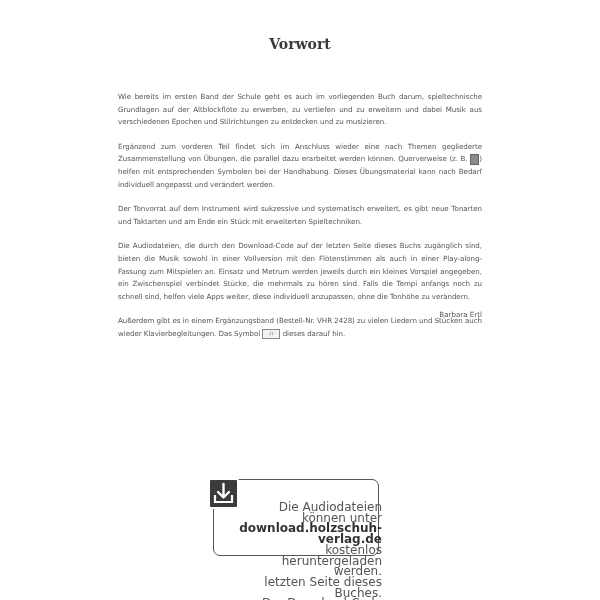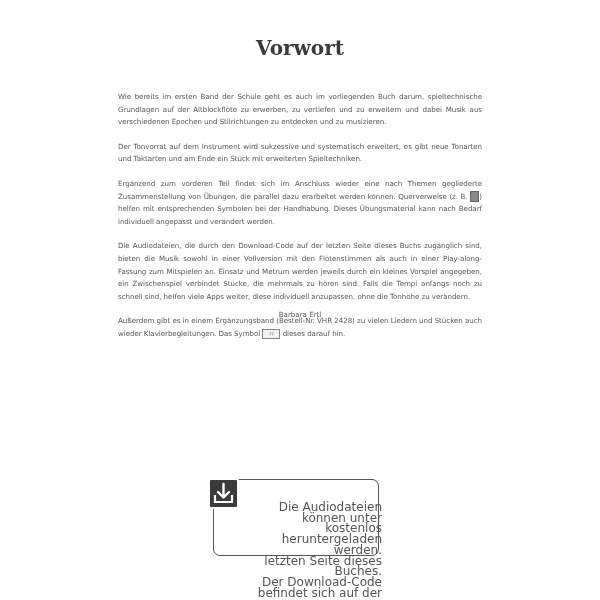--- a/index.html
+++ b/index.html
@@ -1,55 +1,56 @@
 <!DOCTYPE html>
 <html><head>
   <meta charset="utf-8">
   <style>
     html, body { margin:0; padding:0; }
     body { width:600px; height:600px; background:#ffffff; position:relative; overflow:hidden;
            font-family:"DejaVu Sans", sans-serif; color:#4a4a4a; }
     .title { position:absolute; top:36px; left:0; width:600px; text-align:center;
-             font-family:"DejaVu Serif", serif; font-weight:bold; font-size:20px; color:#3a3a3a; }
+             font-family:"DejaVu Serif", serif; font-weight:bold; font-size:14px; color:#3a3a3a; }
     .body-text { position:absolute; left:118px; width:364px; top:79px;
                  font-size:7.1px; line-height:12.6px; color:#555; text-align:justify; letter-spacing:-0.05px; }
     .body-text p { margin:12px 0 9px 0; }
     .sym { display:inline-block; vertical-align:middle; border:1px solid #888; background:#f2f2f2; }
     .sym-b { width:7px; height:9px; background:#8a8a8a; border-color:#666; }
     .sym-k { width:16px; height:8px; font-size:4px; line-height:8px; text-align:center; color:#333; }
-    .signature { position:absolute; left:118px; width:364px; top:310px; text-align:center;
+    .signature { position:absolute; left:118px; width:364px; top:310px; text-align:right;
                  font-size:7.1px; color:#555; }
     .dl-box { position:absolute; left:213px; top:479px; width:164px; height:75px;
               border:1.5px solid #555; border-radius:7px; background:#fff; }
     .dl-icon { position:absolute; left:208px; top:478px; width:27px; height:27px;
                background:#3b3b3b; border-radius:3px; border:2px solid #fff; }
     .dl-text { position:absolute; left:232px; width:150px; top:486px; text-align:right;
                font-size:12px; line-height:10.7px; color:#555;margin-top:16px; }
     .dl-text .url { font-weight:bold; color:#333; }
   </style>
 </head>
 <body>
 
 <div class="title">Vorwort</div>
 
 <div class="body-text">
   <p>Wie bereits im ersten Band der Schule geht es auch im vorliegenden Buch darum, spieltechnische Grundlagen auf der Altblockflöte zu erwerben, zu vertiefen und zu erweitern und dabei Musik aus verschiedenen Epochen und Stilrichtungen zu entdecken und zu musizieren.</p>
+  <p><span>Ergänzend zum vorderen Teil findet sich im Anschluss wieder eine nach Themen gegliederte Zusammenstellung von Übungen, die parallel dazu erarbeitet werden können. Querverweise (z. B. </span><span class="sym sym-b"></span><span>) helfen mit entsprechenden Symbolen bei der Handhabung. Dieses Übungsmaterial kann nach Bedarf individuell angepasst und verändert werden.</span></p>
   <p>Der Tonvorrat auf dem Instrument wird sukzessive und systematisch erweitert, es gibt neue Tonarten und Taktarten und am Ende ein Stück mit erweiterten Spieltechniken.</p>
-  <p><span>Ergänzend zum vorderen Teil findet sich im Anschluss wieder eine nach Themen gegliederte Zusammenstellung von Übungen, die parallel dazu erarbeitet werden können. Querverweise (z. B. </span><span class="sym sym-b"></span><span>) helfen mit entsprechenden Symbolen bei der Handhabung. Dieses Übungsmaterial kann nach Bedarf individuell angepasst und verändert werden.</span></p>
   <p>Die Audiodateien, die durch den Download-Code auf der letzten Seite dieses Buchs zugänglich sind, bieten die Musik sowohl in einer Vollversion mit den Flötenstimmen als auch in einer Play-along-Fassung zum Mitspielen an. Einsatz und Metrum werden jeweils durch ein kleines Vorspiel angegeben, ein Zwischenspiel verbindet Stücke, die mehrmals zu hören sind. Falls die Tempi anfangs noch zu schnell sind, helfen viele Apps weiter, diese individuell anzupassen, ohne die Tonhöhe zu verändern.</p>
   <p><span>Außerdem gibt es in einem Ergänzungsband (Bestell-Nr. VHR 2428) zu vielen Liedern und Stücken auch wieder Klavierbegleitungen. Das Symbol </span><span class="sym sym-k">♪♪</span><span> dieses darauf hin.</span></p>
 </div>
 
 <div class="signature">Barbara Ertl</div>
 
 <div class="dl-box"></div>
 <div class="dl-icon">
   <svg width="27" height="27" viewBox="0 0 27 27">
     <path d="M13.5 4 V17 M8 12 L13.5 17.5 L19 12" stroke="#fff" stroke-width="2.4" fill="none" stroke-linecap="round" stroke-linejoin="round"></path>
     <path d="M5 15 V22 H22 V15" stroke="#fff" stroke-width="2.2" fill="none"></path>
   </svg>
 </div>
 <div class="dl-text">
   <div>Die Audiodateien können unter</div>
+  <div class="url">download.holzschuh-verlag.de</div>
   <div>kostenlos heruntergeladen werden.</div>
   <div>letzten Seite dieses Buches.</div>
   <div>Der Download-Code befindet sich auf der</div>
 </div>
 
 </body></html>

